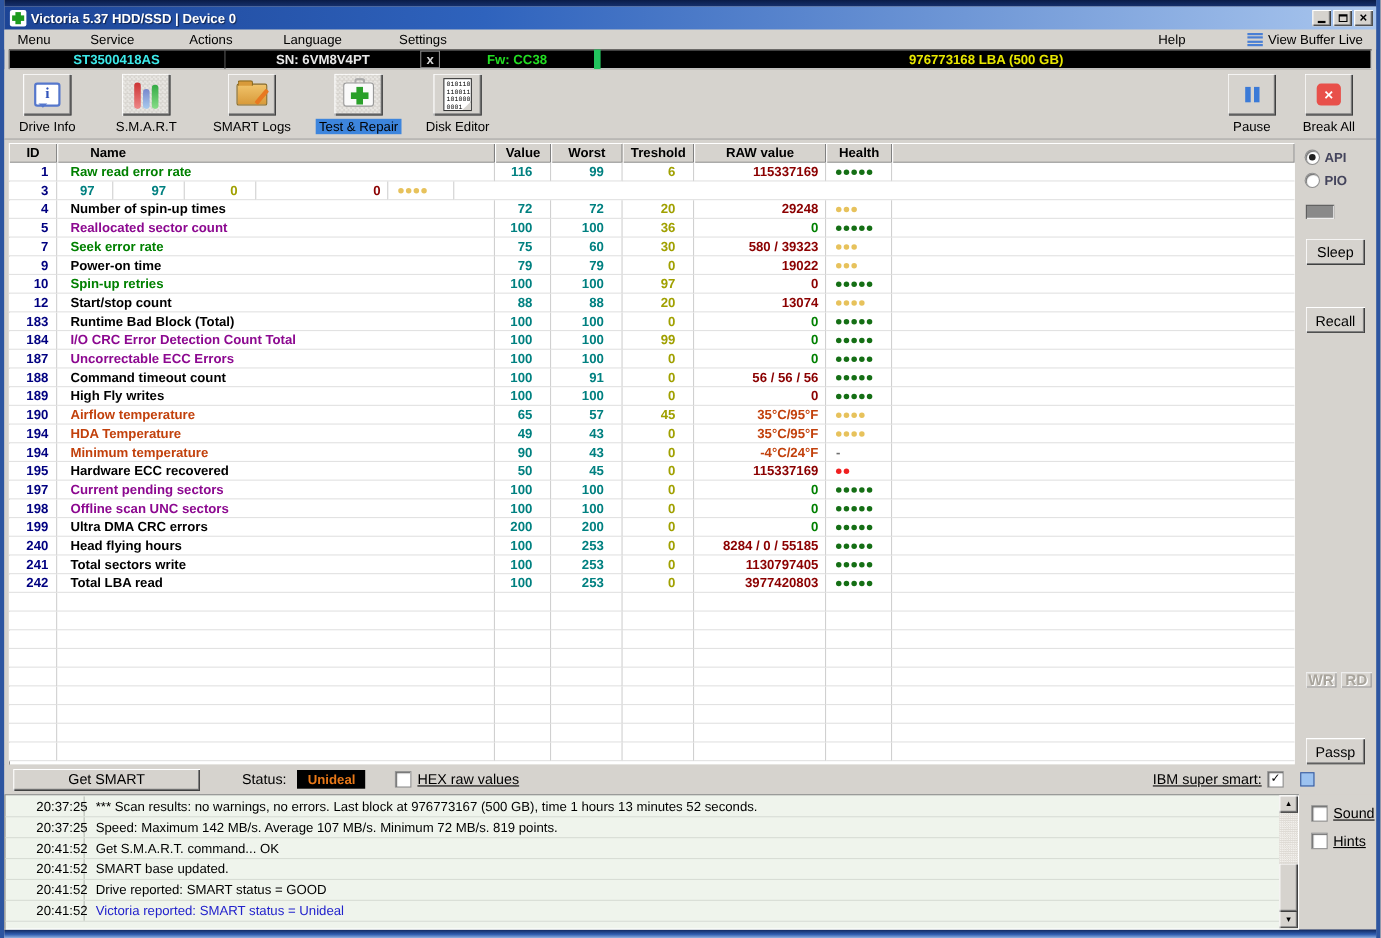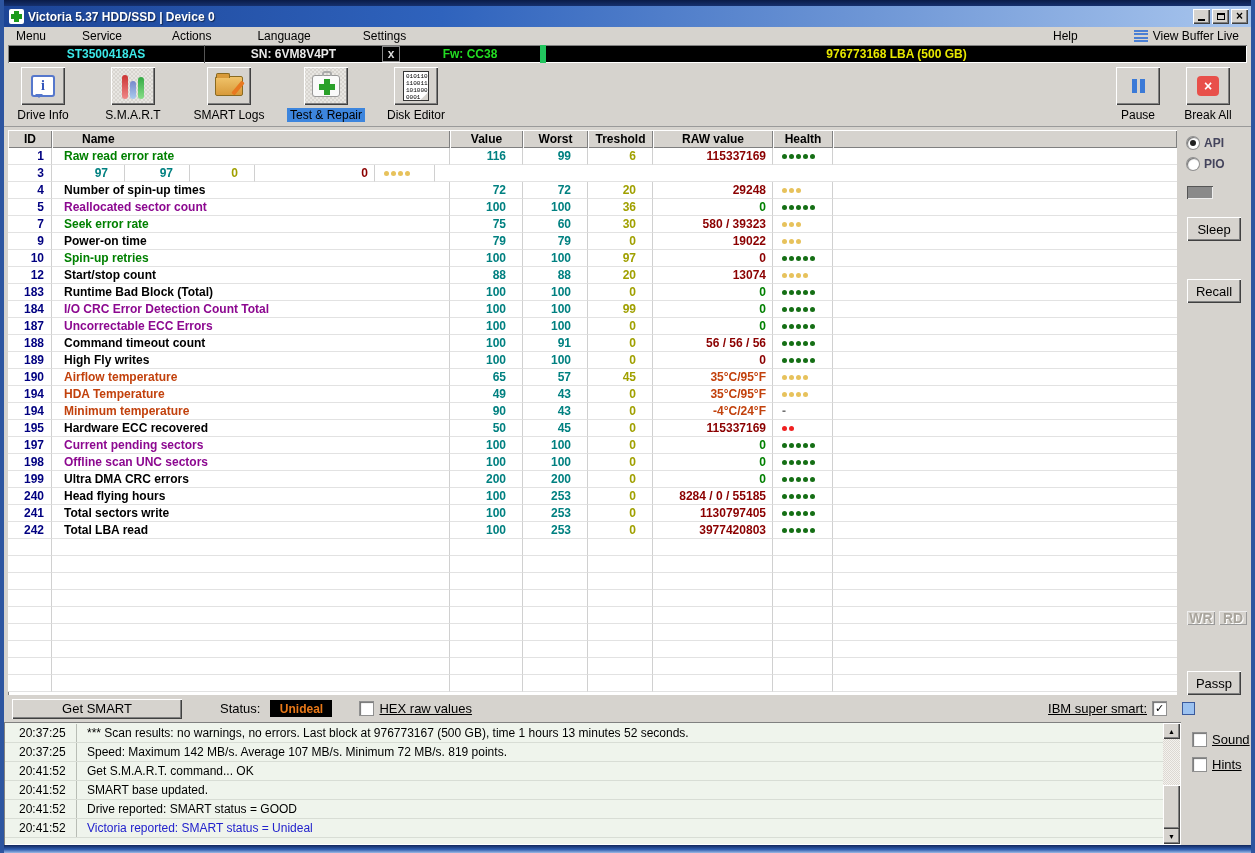--- a/index.html
+++ b/index.html
@@ -88,21 +88,21 @@
   
   .main { height:568px; flex:none; display:flex; background:#d6d3ce; padding-top:3px; }
   .table-wrap { margin-left:4px; width:1169px; flex:none; background:#fff; overflow:hidden;
                 box-shadow: inset 1px 1px 0 #808080, inset -1px -1px 0 #fff; display:flex; flex-direction:column; }
   .thead { display:flex; flex:none; height:18px; font-weight:bold; }
   .th { background:#d6d3ce; box-shadow: inset 1px 1px 0 #fff, inset -1px -1px 0 #808080;
         display:flex; align-items:center; justify-content:center; }
   .tr { display:flex; flex:none; height:17px; background:#fff; }
   .td { display:flex; align-items:center; border-right:1px solid #d0d0d0; border-bottom:1px solid #e2e2e2;
         font-weight:bold; font-size:12px; overflow:hidden; white-space:nowrap; }
-  .c-id{width:44px} .c-name{width:398px} .c-value{width:73px} .c-worst{width:65px}
+  .c-id{width:44px} .c-name{width:398px} .c-value{width:51px} .c-worst{width:65px}
   .c-thr{width:65px} .c-raw{width:120px} .c-health{width:60px} .c-rest{flex:1; border-right:none}
   .th.c-name { justify-content:flex-start; padding-left:30px; }
   .td.c-id { justify-content:flex-end; padding-right:7px; color:#000080; }
   .td.c-name { padding-left:12px; }
   .td.c-value,.td.c-worst { justify-content:flex-end; padding-right:16px; color:#008080; }
   .td.c-thr { justify-content:flex-end; padding-right:16px; color:#a0a000; }
   .td.c-raw { justify-content:flex-end; padding-right:6px; }
   .td.c-health { padding-left:9px; }
   .t-green{color:#008000} .t-black{color:#000} .t-purple{color:#8c0890} .t-blue{color:#c2410c} .t-darkred{color:#8b0000}
   .dot { width:5px; height:5px; border-radius:50%; display:inline-block; margin-right:2px; flex:none; }
@@ -140,21 +140,21 @@
   .ibm-group { margin-left:auto; margin-right:56px; }
   .ibm-group .chk-label { margin:0 6px 0 0; }
   .blue-square { width:13px; height:13px; background:#9cc2f0; border:1px solid #3a5a9c; margin-left:16px; }
 
   
   .bottom { flex:1; display:flex; }
   .log-wrap { width:1177px; flex:none; background:#eff4ec; position:relative;
               box-shadow: inset 1px 1px 0 #808080, inset -1px -1px 0 #fff; overflow:hidden; }
   .log-rows { position:absolute; left:1px; top:2px; right:18px; }
   .log-row { display:flex; height:19px; align-items:center; border-bottom:1px solid #d8ddd5; }
-  .log-time { width:72px; flex:none; padding-left:14px; border-right:1px solid #b8bdb5; align-self:stretch; display:flex; align-items:center; }
+  .log-time { width:72px; flex:none; padding-left:28px; border-right:1px solid #b8bdb5; align-self:stretch; display:flex; align-items:center; }
   .log-text { padding-left:10px; white-space:nowrap; }
   .log-text.blue { color:#2222cc; }
   .scrollbar { position:absolute; right:1px; top:1px; bottom:1px; width:17px; background:#ece9e4; display:flex; flex-direction:column; }
   .sb-arrow { height:16px; flex:none; background:#d6d3ce; box-shadow: inset 1px 1px 0 #fff, inset -1px -1px 0 #404040, inset -2px -2px 0 #808080;
               display:flex; align-items:center; justify-content:center; font-size:7px; color:#000; }
   .sb-track { flex:1; position:relative; background:repeating-conic-gradient(#f4f2ee 0% 25%, #dcd8d2 0% 50%) 0 0/2px 2px; }
   .sb-thumb { position:absolute; left:0; right:0; top:52%; height:44px; background:#d6d3ce;
               box-shadow: inset 1px 1px 0 #fff, inset -1px -1px 0 #404040, inset -2px -2px 0 #808080; }
   .log-side { flex:1; background:#d6d3ce; padding:10px 0 0 12px; }
   .log-side .chk-group { margin-bottom:10px; }

